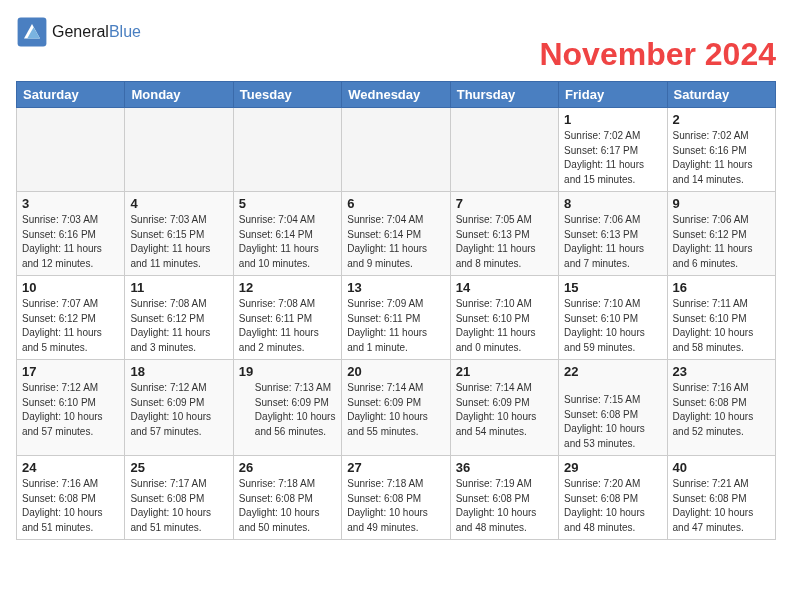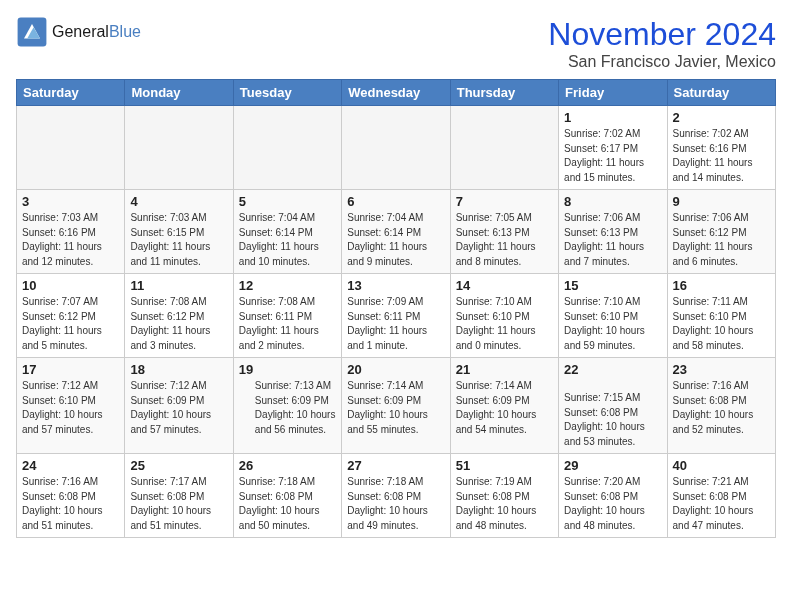--- a/index.html
+++ b/index.html
@@ -23,22 +23,23 @@
     .logo-icon {
       width: 32px;
       height: 32px;
       margin-right: 4px;
     }
     .title-area {
       text-align: right;
     }
     .month-title {
       font-size: 32px;
-      font-weight: normal;
-      color: #1d4ed8;
+      font-weight: bold;
+      color: #ef4444;
+      margin-top: 20px;
     }
     .location-title {
       font-size: 16px;
       color: #444;
     }
     .calendar {
       width: 100%;
       border-collapse: collapse;
     }
     .calendar th {
@@ -87,21 +88,20 @@
       <rect x="2" y="2" width="36" height="36" rx="4" fill="#4a7fc1"></rect>
       <polygon points="10,28 20,10 30,28" fill="white"></polygon>
       <polygon points="22,28 30,14 38,28" fill="#7ab3e0" transform="translate(-8,0)"></polygon>
     </svg>
     <div>
       <div style="font-size:16px;font-weight:normal;color:#1a1a1a;line-height:1.2;">General<span style="color:#4a7fc1;">Blue</span></div>
     </div>
   </div>
   <div class="title-area">
     <div class="month-title">November 2024</div>
-    <div class="location-title">San Francisco Javier, Mexico</div>
   </div>
 </div>
 
 <table class="calendar">
   <thead>
     <tr id="weekday-row">
         <th>Saturday</th>
         <th>Monday</th>
         <th>Tuesday</th>
         <th>Wednesday</th>
@@ -281,21 +281,21 @@
 Sunset: 6:08 PM
 Daylight: 10 hours and 50 minutes.</div>
         </td>
         <td>
           <span class="day-number">27</span>
           <div class="day-info" style="white-space: pre-line;">Sunrise: 7:18 AM
 Sunset: 6:08 PM
 Daylight: 10 hours and 49 minutes.</div>
         </td>
         <td>
-          <span class="day-number">51</span>
+          <span class="day-number">36</span>
           <div class="day-info" style="white-space: pre-line;">Sunrise: 7:19 AM
 Sunset: 6:08 PM
 Daylight: 10 hours and 48 minutes.</div>
         </td>
         <td>
           <span class="day-number">29</span>
           <div class="day-info" style="white-space: pre-line;">Sunrise: 7:20 AM
 Sunset: 6:08 PM
 Daylight: 10 hours and 48 minutes.</div>
         </td>

